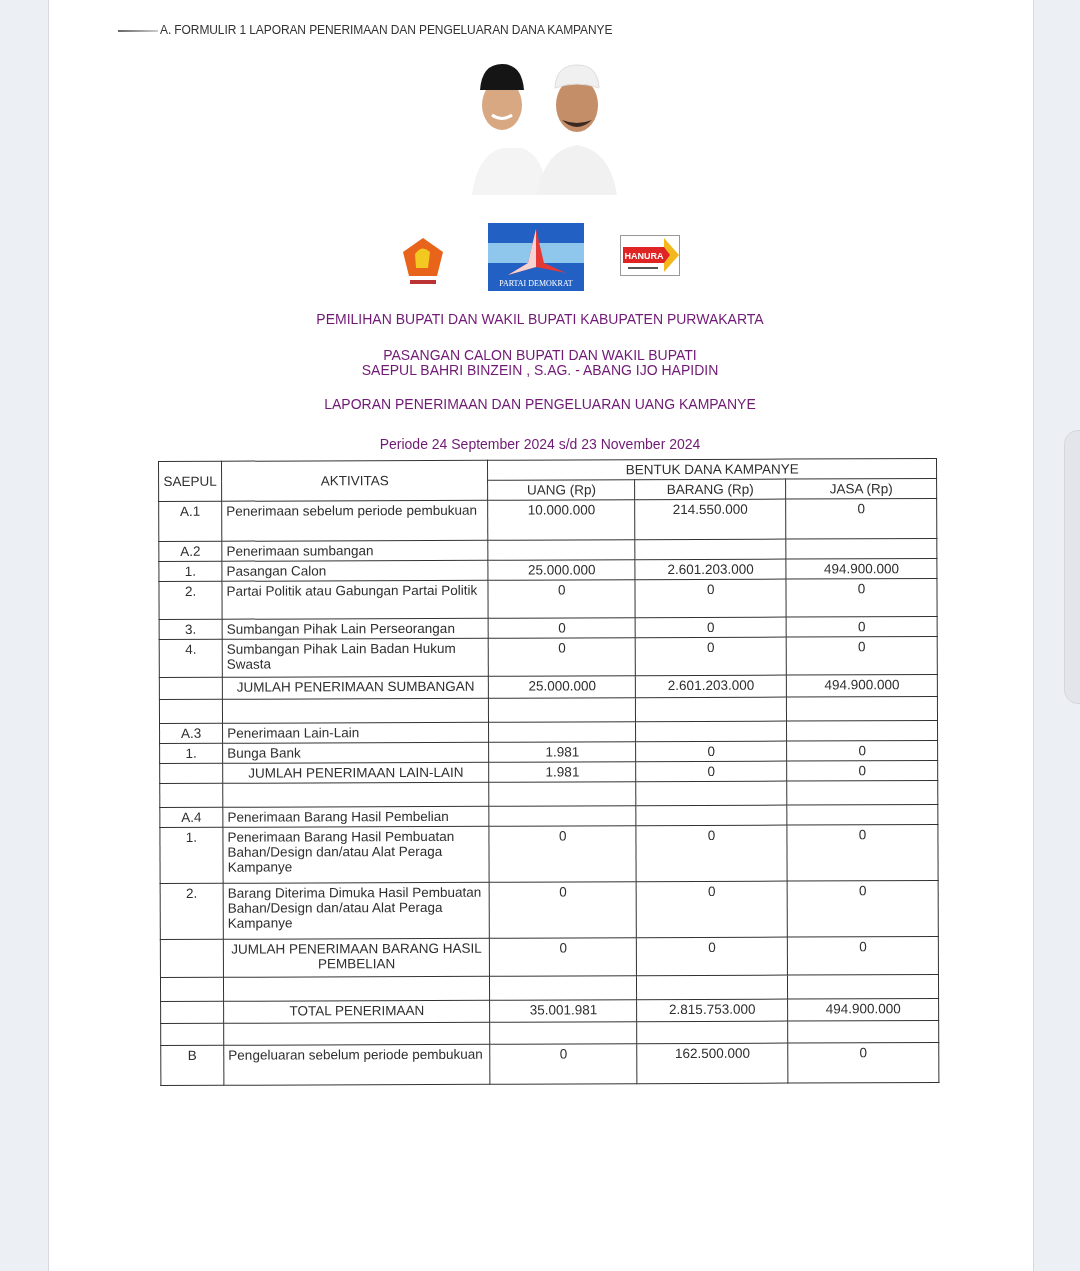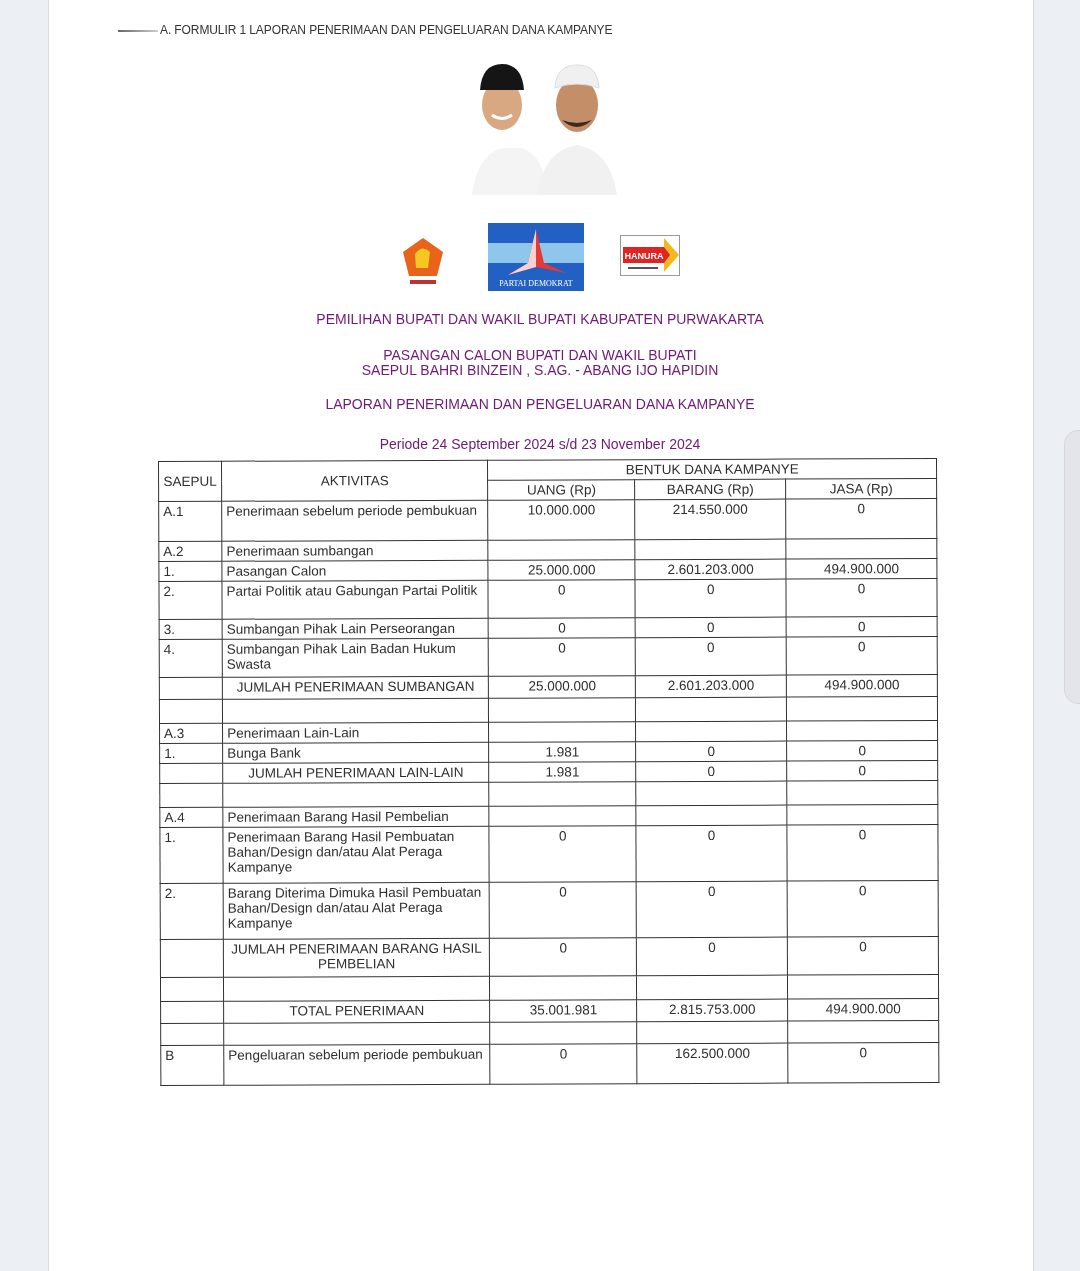--- a/index.html
+++ b/index.html
@@ -38,21 +38,21 @@
 
   table.report {
     position:absolute; left:158px; top:461px; width:779px;
     border-collapse:collapse; font-size:13.5px; color:#2f2f2f;
     transform:rotate(-0.22deg); transform-origin:left top;
   }
   table.report td, table.report th {
     border:1.3px solid #333; padding:2px 4px; vertical-align:top; font-weight:normal;
   }
   table.report th { text-align:center; vertical-align:middle; }
-  .c-no { width:52px; text-align:left; }
+  .c-no { width:52px; text-align:center; }
   .c-act { width:254px; }
   .c-num { text-align:center; }
   .c-uang { width:136px; }
   .c-barang { width:140px; }
   .c-jasa { width:140px; }
   .center { text-align:center; }
 </style>
 </head>
 <body>
 
@@ -94,21 +94,21 @@
   <rect x="0.5" y="0.5" width="59" height="40" fill="#fff" stroke="#999"></rect>
   <polygon points="44,3 59,20 44,37" fill="#f4b81f"></polygon>
   <polygon points="3,12 44,12 50,20 44,28 3,28" fill="#e02424"></polygon>
   <text x="24" y="24" font-size="9" fill="#fff" text-anchor="middle" font-weight="bold" font-family="Liberation Sans, sans-serif">HANURA</text>
   <rect x="8" y="32" width="30" height="2" fill="#555"></rect>
 </svg>
 
 <div class="heading" style="top:311px;">PEMILIHAN BUPATI DAN WAKIL BUPATI KABUPATEN PURWAKARTA</div>
 <div class="heading" style="top:347px;">PASANGAN CALON BUPATI DAN WAKIL BUPATI</div>
 <div class="heading" style="top:362px;">SAEPUL BAHRI BINZEIN , S.AG. - ABANG IJO HAPIDIN</div>
-<div class="heading" style="top:396px;">LAPORAN PENERIMAAN DAN PENGELUARAN DANA KAMPANYE</div>
+<div class="heading" style="top:396px;">LAPORAN PENERIMAAN DAN PENGELUARAN UANG KAMPANYE</div>
 <div class="heading" style="top:436px;">Periode 24 September 2024 s/d 23 November 2024</div>
 
 <table class="report">
   <thead>
     <tr>
       <th class="c-no" rowspan="2">SAEPUL</th>
       <th class="c-act" rowspan="2">AKTIVITAS</th>
       <th colspan="3">BENTUK DANA KAMPANYE</th>
     </tr>
     <tr>

